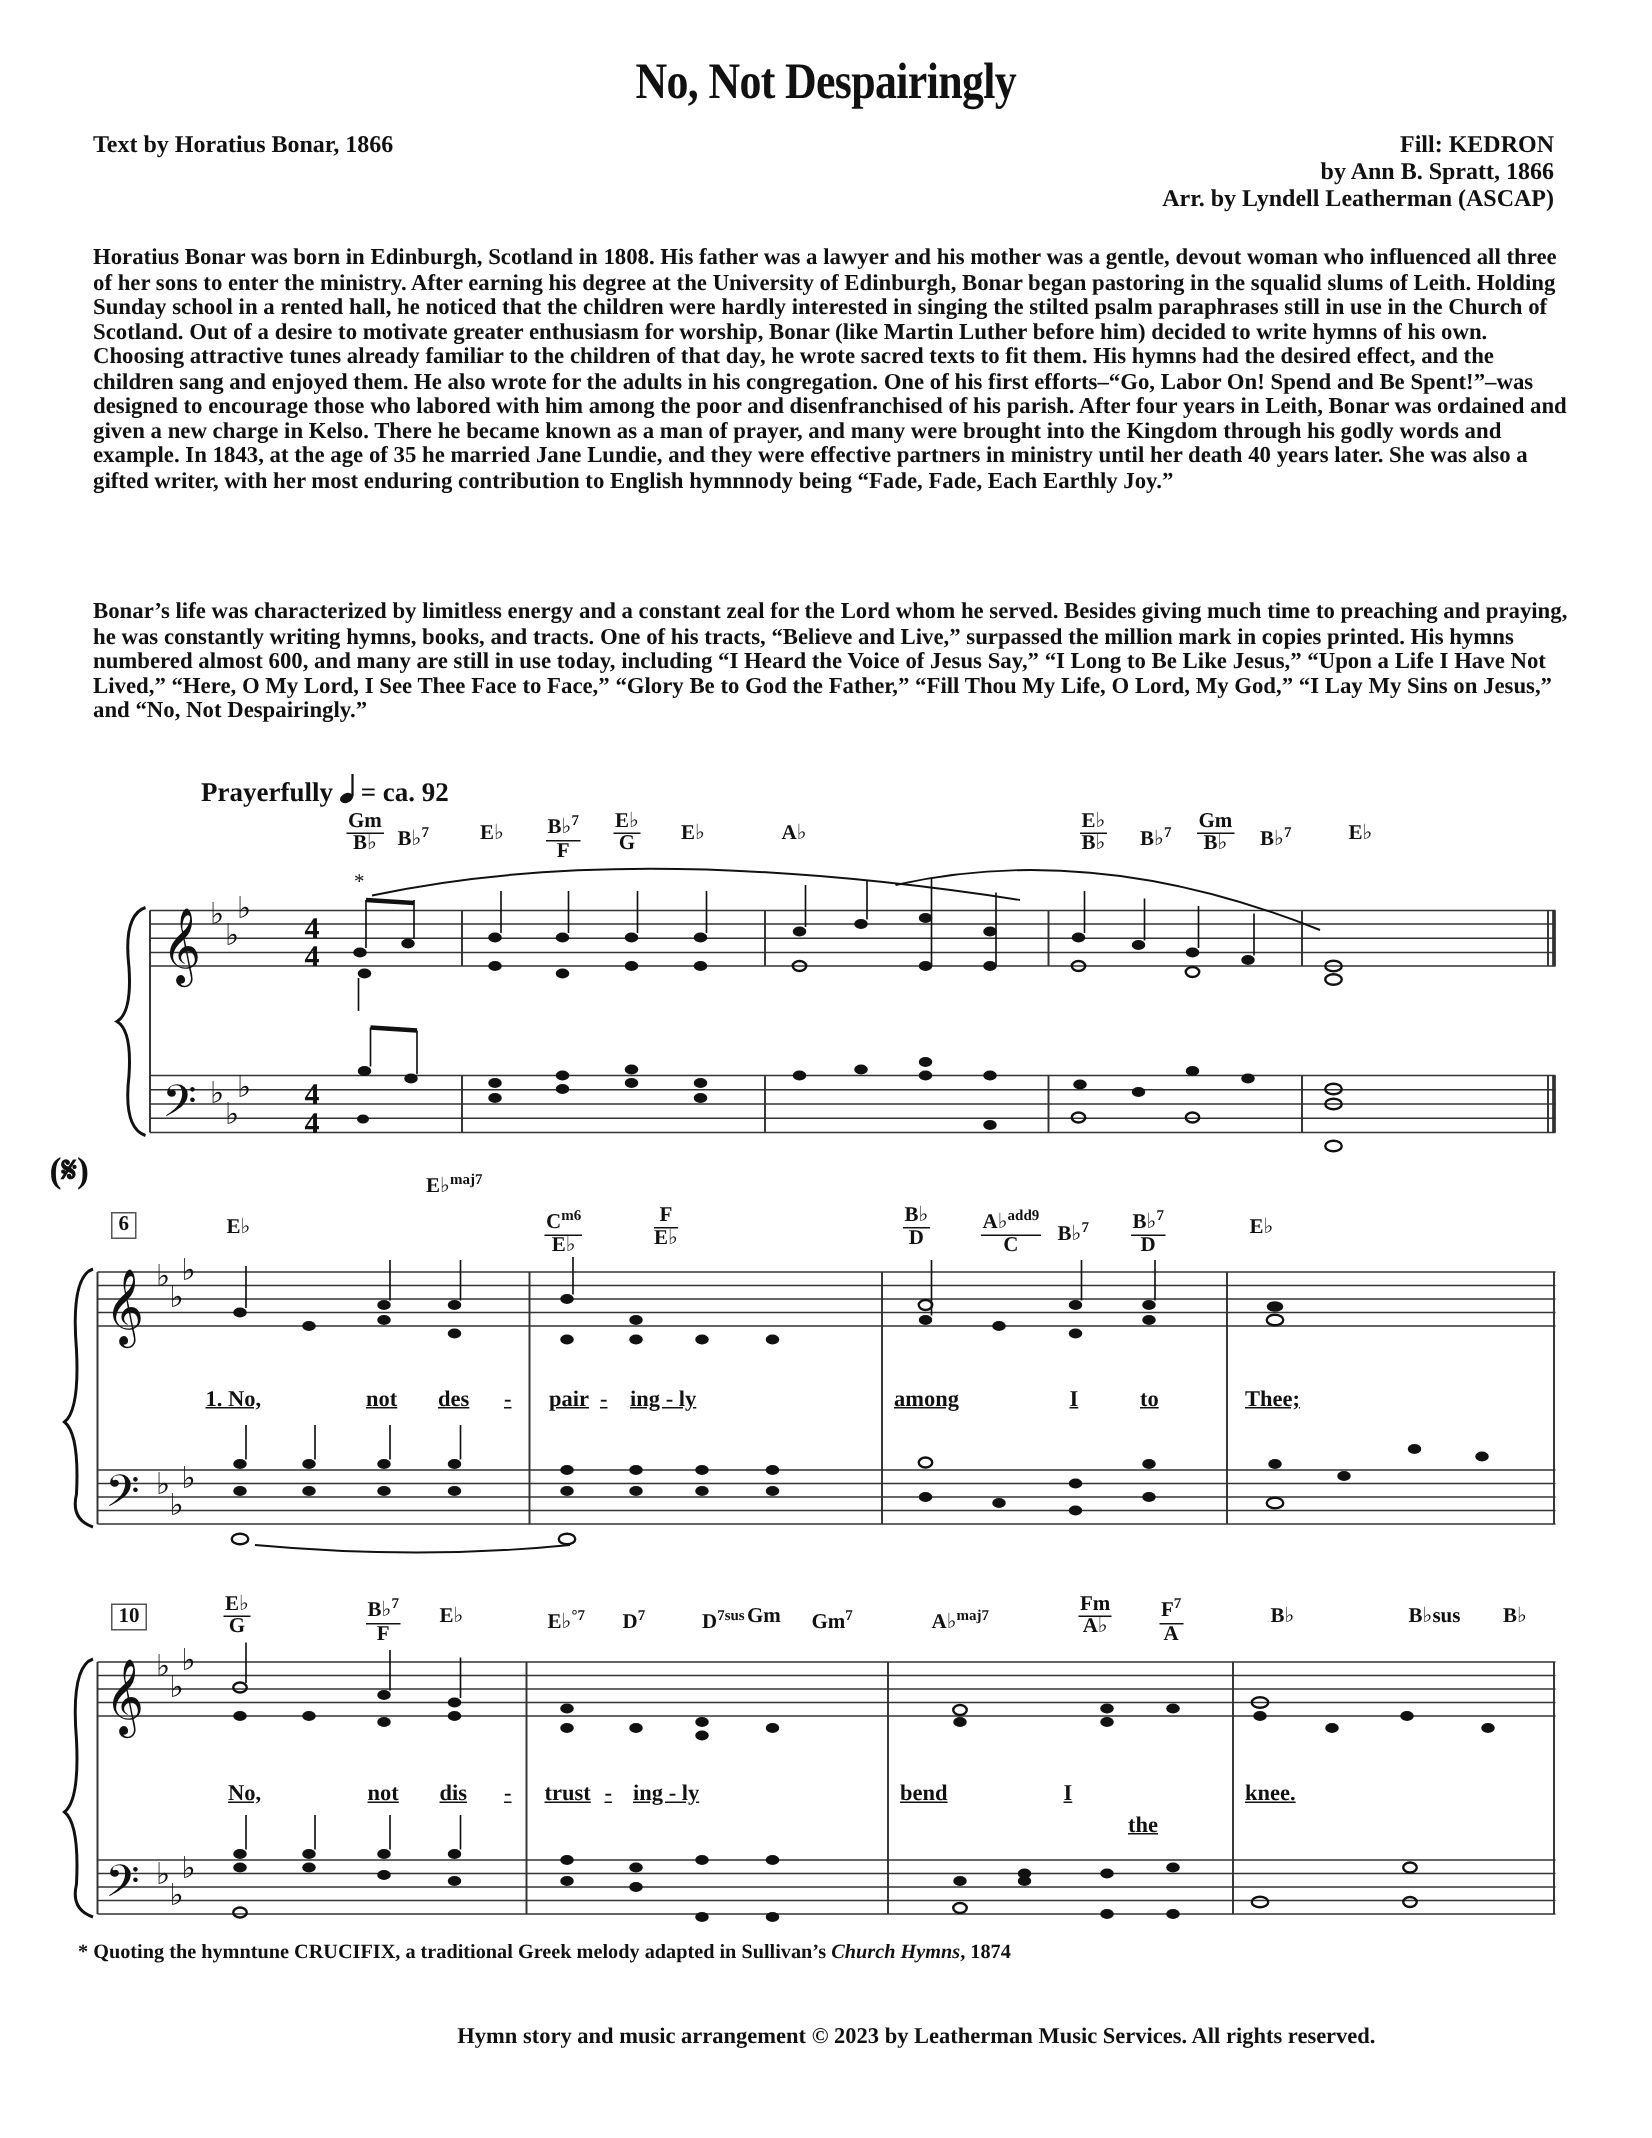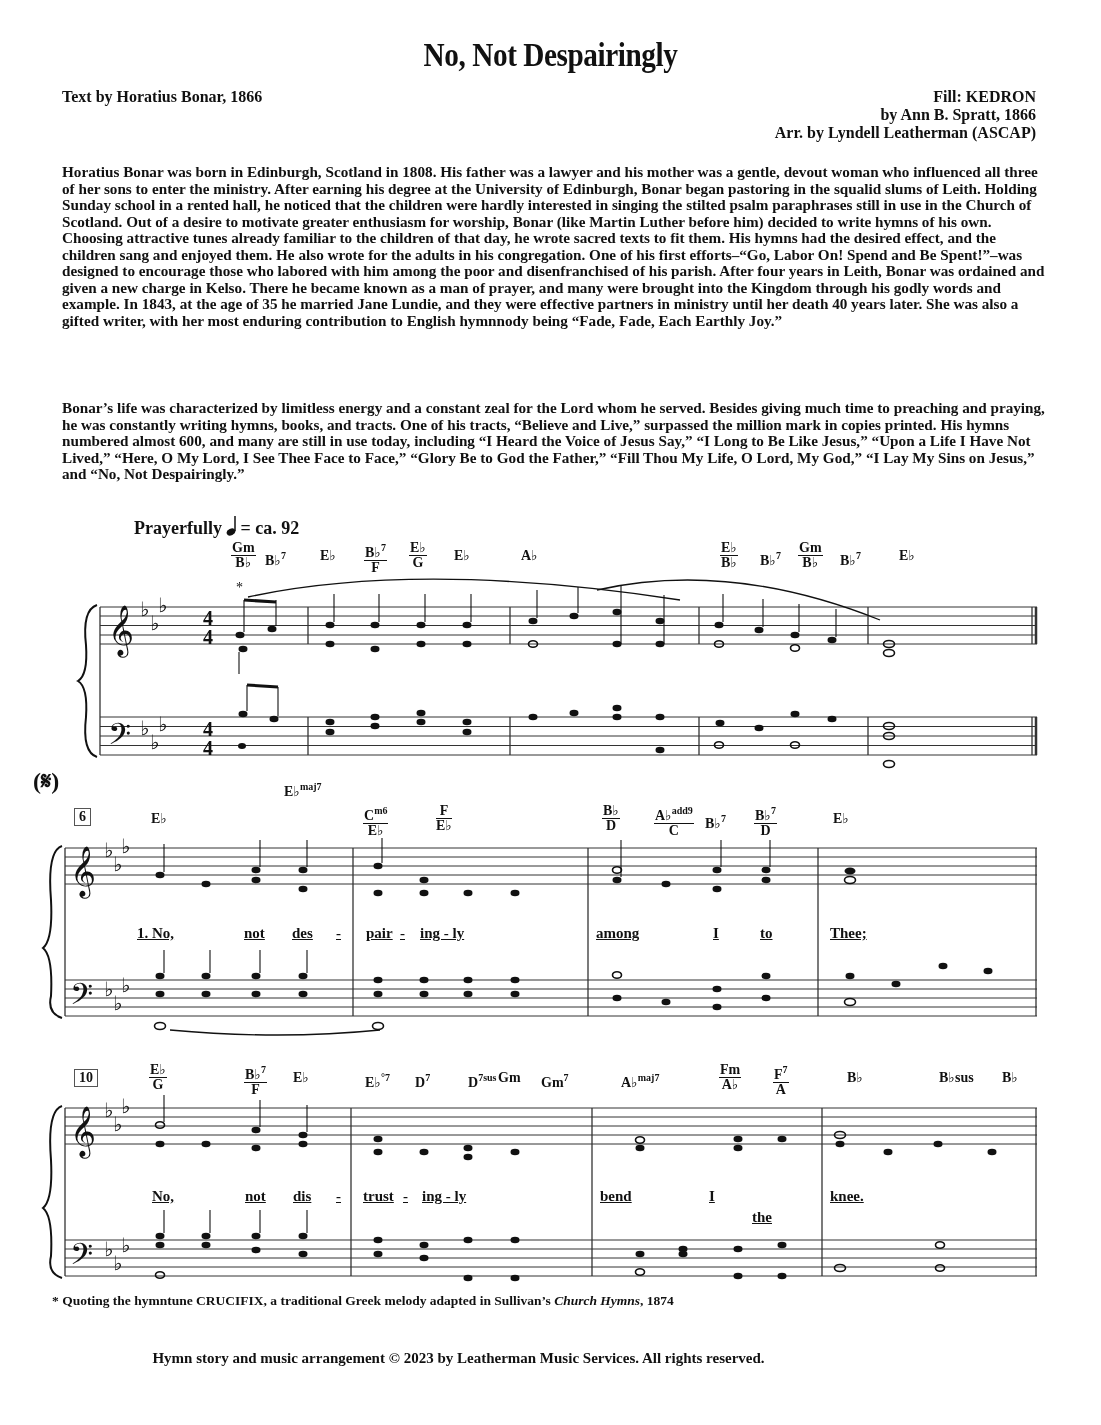--- a/index.html
+++ b/index.html
@@ -13,21 +13,21 @@
   .story p { margin:0; }
   .tempo { left:134px; top:514px; font-size:18px; font-weight:bold; }
   .chord { font-size:14px; font-weight:bold; text-align:center; line-height:14px; white-space:nowrap; }
   .chord .frac { display:inline-block; text-align:center; }
   .chord .num { display:block; border-bottom:1.3px solid #111; padding:0 1px; }
   .chord .den { display:block; }
   .lyric { font-size:15px; font-weight:bold; white-space:nowrap;text-decoration:underline; }
   .mnum { font-size:14px; font-weight:bold; border:1.3px solid #555; padding:0 4px; line-height:16px; }
   .segno { left:33px; top:768px; font-size:24px; font-weight:bold; }
   .footnote { left:52px; top:1293px; font-size:13.5px; font-weight:bold; }
-  .copyright { left:0; width:917px; top:1350px; text-align:center; font-size:15px; font-weight:bold; }
+  .copyright { left:0; width:917px; top:1350px; text-align:right; font-size:15px; font-weight:bold; }
   svg.score { position:absolute; left:0; top:0; }
 </style>
 </head>
 <body>
 
 <div class="abs title">No, Not Despairingly</div>
 <div class="abs credits-left">Text by Horatius Bonar, 1866</div>
 <div class="abs credits-right">
   <div>Fill: KEDRON</div>
   <div>by Ann B. Spratt, 1866</div>

